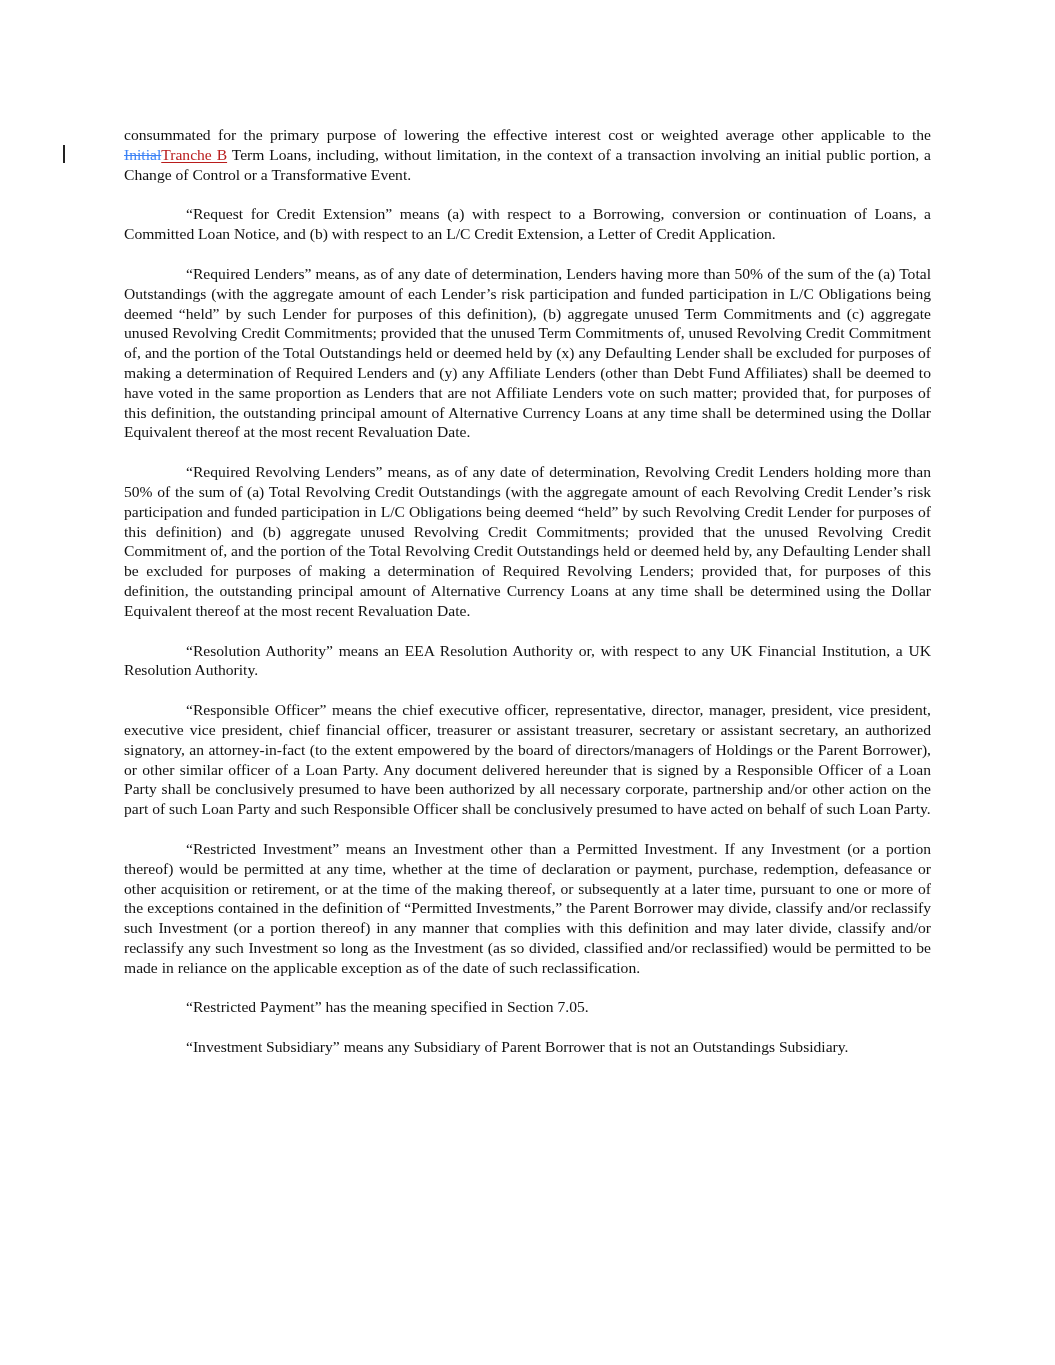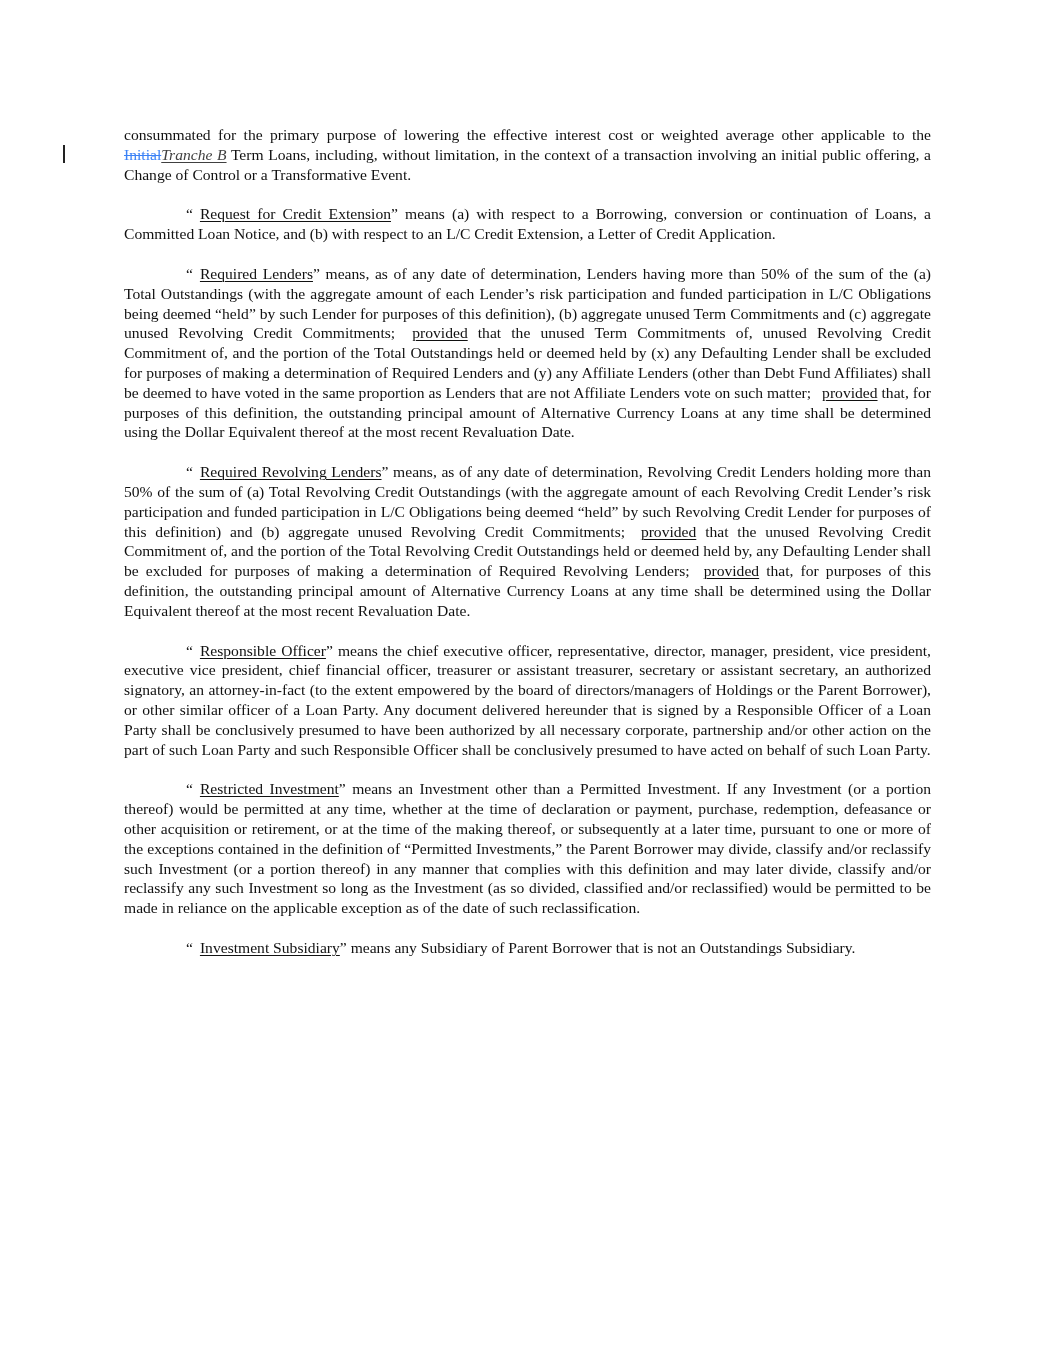--- a/index.html
+++ b/index.html
@@ -29,76 +29,79 @@
     }
     .para.indent {
       text-indent: 62px;
     }
     .para.short {
       padding-left: 62px;
       text-indent: 0;
       text-align: left;
     }
     .u {
-      text-decoration: underline;
       text-underline-offset: 2px;
       text-decoration-thickness: 1px;
-      margin-left: 7px;
     }
     .del {
       color: #3b82f6;
       text-decoration: line-through;
     }
     .ins {
-      color: #404040;
+      color: #b91c1c;
       text-decoration: underline;
       text-underline-offset: 2px;
       text-decoration-thickness: 1px;
-      font-style: italic;
     }
     .change-bar {
       position: absolute;
       left: 63px;
       top: 145px;
       width: 2px;
       height: 18px;
       background: #222222;
     }
   </style>
 </head>
 <body>
 
 <div class="change-bar"></div>
 
 <div class="page">
 
   <p class="para">
-    <span>consummated for the primary purpose of lowering the effective interest cost or weighted average other applicable to the </span><span class="del">Initial</span><span class="ins">Tranche B</span><span> Term Loans, including, without limitation, in the context of a transaction involving an initial public offering, a Change of Control or a Transformative Event.</span>
+    <span>consummated for the primary purpose of lowering the effective interest cost or weighted average other applicable to the </span><span class="del">Initial</span><span class="ins">Tranche B</span><span> Term Loans, including, without limitation, in the context of a transaction involving an initial public portion, a Change of Control or a Transformative Event.</span>
   </p>
 
   <p class="para indent">
     <span>“</span><span class="u">Request for Credit Extension</span><span>” means (a) with respect to a Borrowing, conversion or continuation of Loans, a Committed Loan Notice, and (b) with respect to an L/C Credit Extension, a Letter of Credit Application.</span>
   </p>
 
   <p class="para indent">
     <span>“</span><span class="u">Required Lenders</span><span>” means, as of any date of determination, Lenders having more than 50% of the sum of the (a) Total Outstandings (with the aggregate amount of each Lender’s risk participation and funded participation in L/C Obligations being deemed “held” by such Lender for purposes of this definition), (b) aggregate unused Term Commitments and (c) aggregate unused Revolving Credit Commitments; </span><span class="u">provided</span><span> that the unused Term Commitments of, unused Revolving Credit Commitment of, and the portion of the Total Outstandings held or deemed held by (x) any Defaulting Lender shall be excluded for purposes of making a determination of Required Lenders and (y) any Affiliate Lenders (other than Debt Fund Affiliates) shall be deemed to have voted in the same proportion as Lenders that are not Affiliate Lenders vote on such matter; </span><span class="u">provided</span><span> that, for purposes of this definition, the outstanding principal amount of Alternative Currency Loans at any time shall be determined using the Dollar Equivalent thereof at the most recent Revaluation Date.</span>
   </p>
 
   <p class="para indent">
     <span>“</span><span class="u">Required Revolving Lenders</span><span>” means, as of any date of determination, Revolving Credit Lenders holding more than 50% of the sum of (a) Total Revolving Credit Outstandings (with the aggregate amount of each Revolving Credit Lender’s risk participation and funded participation in L/C Obligations being deemed “held” by such Revolving Credit Lender for purposes of this definition) and (b) aggregate unused Revolving Credit Commitments; </span><span class="u">provided</span><span> that the unused Revolving Credit Commitment of, and the portion of the Total Revolving Credit Outstandings held or deemed held by, any Defaulting Lender shall be excluded for purposes of making a determination of Required Revolving Lenders; </span><span class="u">provided</span><span> that, for purposes of this definition, the outstanding principal amount of Alternative Currency Loans at any time shall be determined using the Dollar Equivalent thereof at the most recent Revaluation Date.</span>
   </p>
 
+  <p class="para indent">
+    <span>“</span><span class="u">Resolution Authority</span><span>” means an EEA Resolution Authority or, with respect to any UK Financial Institution, a UK Resolution Authority.</span>
+  </p>
 
   <p class="para indent">
     <span>“</span><span class="u">Responsible Officer</span><span>” means the chief executive officer, representative, director, manager, president, vice president, executive vice president, chief financial officer, treasurer or assistant treasurer, secretary or assistant secretary, an authorized signatory, an attorney-in-fact (to the extent empowered by the board of directors/managers of Holdings or the Parent Borrower), or other similar officer of a Loan Party.  Any document delivered hereunder that is signed by a Responsible Officer of a Loan Party shall be conclusively presumed to have been authorized by all necessary corporate, partnership and/or other action on the part of such Loan Party and such Responsible Officer shall be conclusively presumed to have acted on behalf of such Loan Party.</span>
   </p>
 
   <p class="para indent">
     <span>“</span><span class="u">Restricted Investment</span><span>” means an Investment other than a Permitted Investment.  If any Investment (or a portion thereof) would be permitted at any time, whether at the time of declaration or payment, purchase, redemption, defeasance or other acquisition or retirement, or at the time of the making thereof, or subsequently at a later time, pursuant to one or more of the exceptions contained in the definition of “Permitted Investments,” the Parent Borrower may divide, classify and/or reclassify such Investment (or a portion thereof) in any manner that complies with this definition and may later divide, classify and/or reclassify any such Investment so long as the Investment (as so divided, classified and/or reclassified) would be permitted to be made in reliance on the applicable exception as of the date of such reclassification.</span>
   </p>
 
+  <p class="para short">
+    <span>“</span><span class="u">Restricted Payment</span><span>” has the meaning specified in Section 7.05.</span>
+  </p>
 
   <p class="para short">
     <span>“</span><span class="u">Investment Subsidiary</span><span>” means any Subsidiary of Parent Borrower that is not an Outstandings Subsidiary.</span>
   </p>
 
 
 </div>
 
 </body></html>

